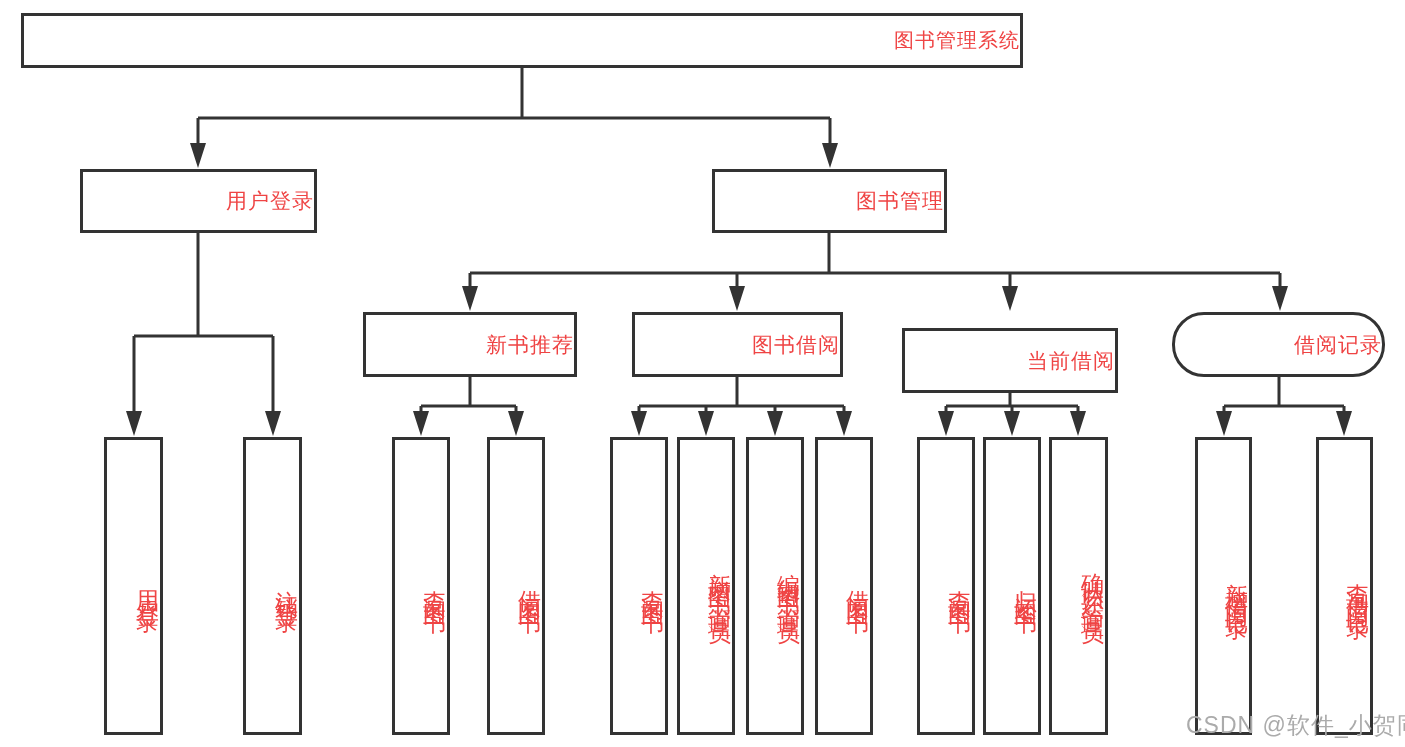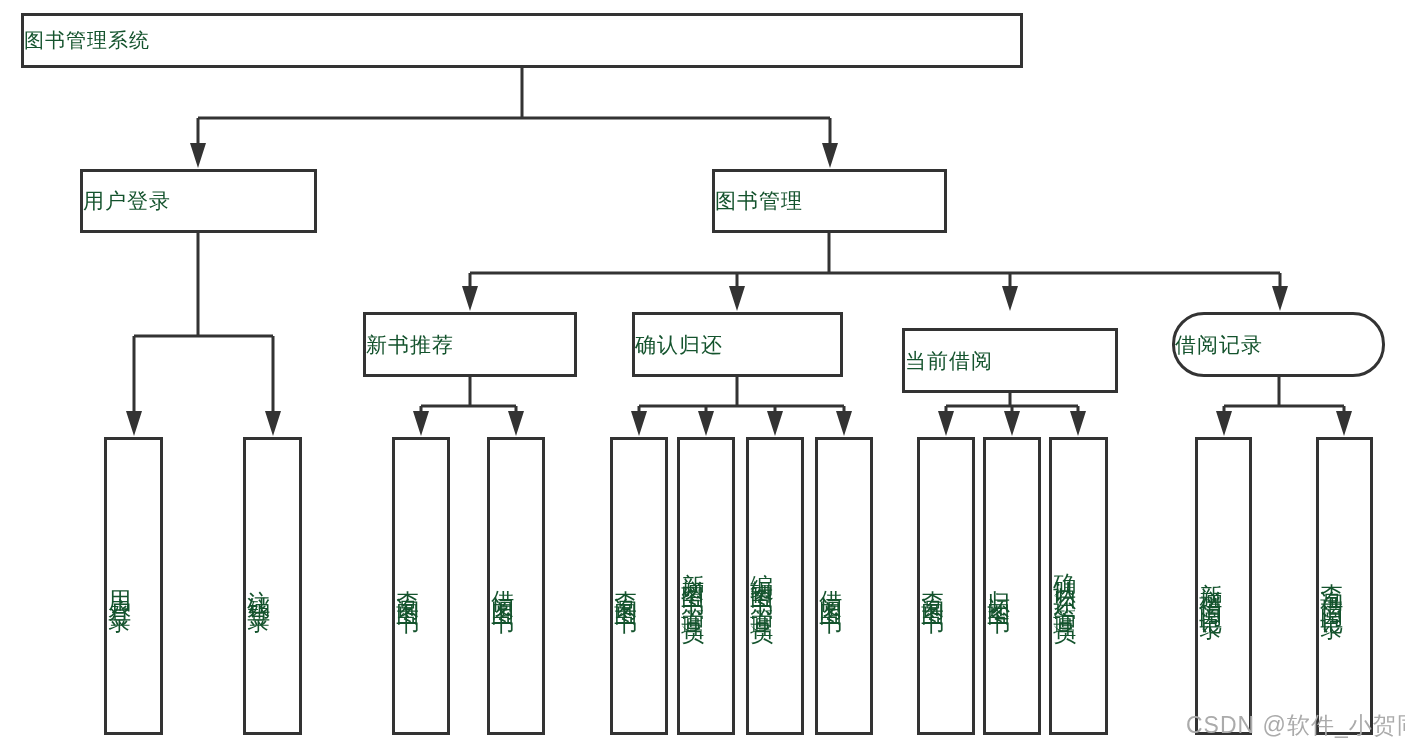--- a/index.html
+++ b/index.html
@@ -11,22 +11,22 @@
     overflow:hidden;
   }
   svg.wires { position:absolute; left:0; top:0; }
   .node {
     position:absolute;
     box-sizing:border-box;
     border:3px solid #333333;
     background:#ffffff;
     display:flex;
     align-items:center;
-    justify-content:flex-start;
-    color:#14532d;
+    justify-content:flex-end;
+    color:#ef4444;
   }
   .hbox { font-size:21px; letter-spacing:1px; }
   .hbox.root { font-size:20px; }
   .vbox span {
     writing-mode:vertical-rl;
     text-orientation:mixed;
     font-size:23px;
     letter-spacing:7px;
     line-height:1.1;
     white-space:nowrap;
@@ -77,21 +77,21 @@
     <span>用户登录</span>
   </div>
   <div class="node hbox" style="left:712px; top:169px; width:235px; height:64px;">
     <span>图书管理</span>
   </div>
 
   <div class="node hbox" style="left:363px; top:312px; width:214px; height:65px;">
     <span>新书推荐</span>
   </div>
   <div class="node hbox" style="left:632px; top:312px; width:211px; height:65px;">
-    <span>确认归还</span>
+    <span>图书借阅</span>
   </div>
   <div class="node hbox" style="left:902px; top:328px; width:216px; height:65px;">
     <span>当前借阅</span>
   </div>
   <div class="node hbox" style="left:1172px; top:312px; width:213px; height:65px;border-radius:32px;">
     <span>借阅记录</span>
   </div>
 
   <div class="node vbox" style="left:104px; top:437px; width:59px; height:298px;">
     <span>用户登录</span>

